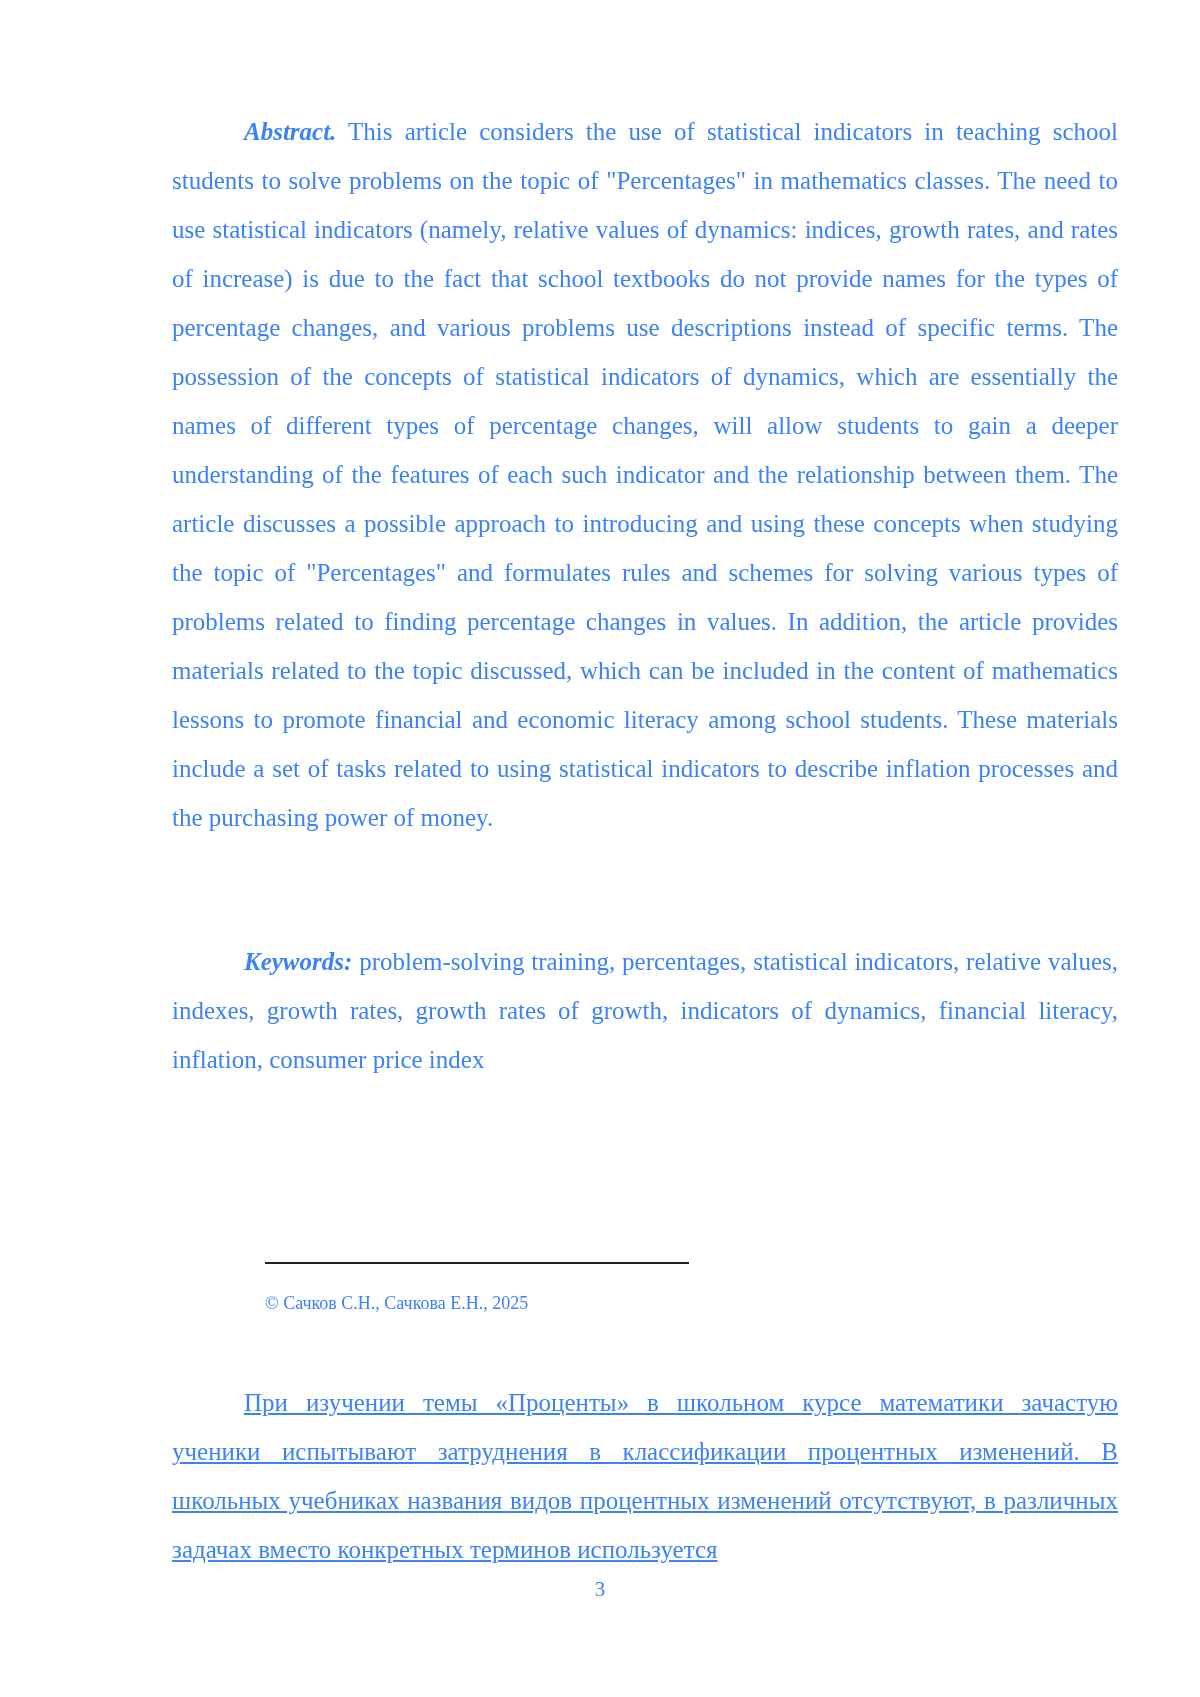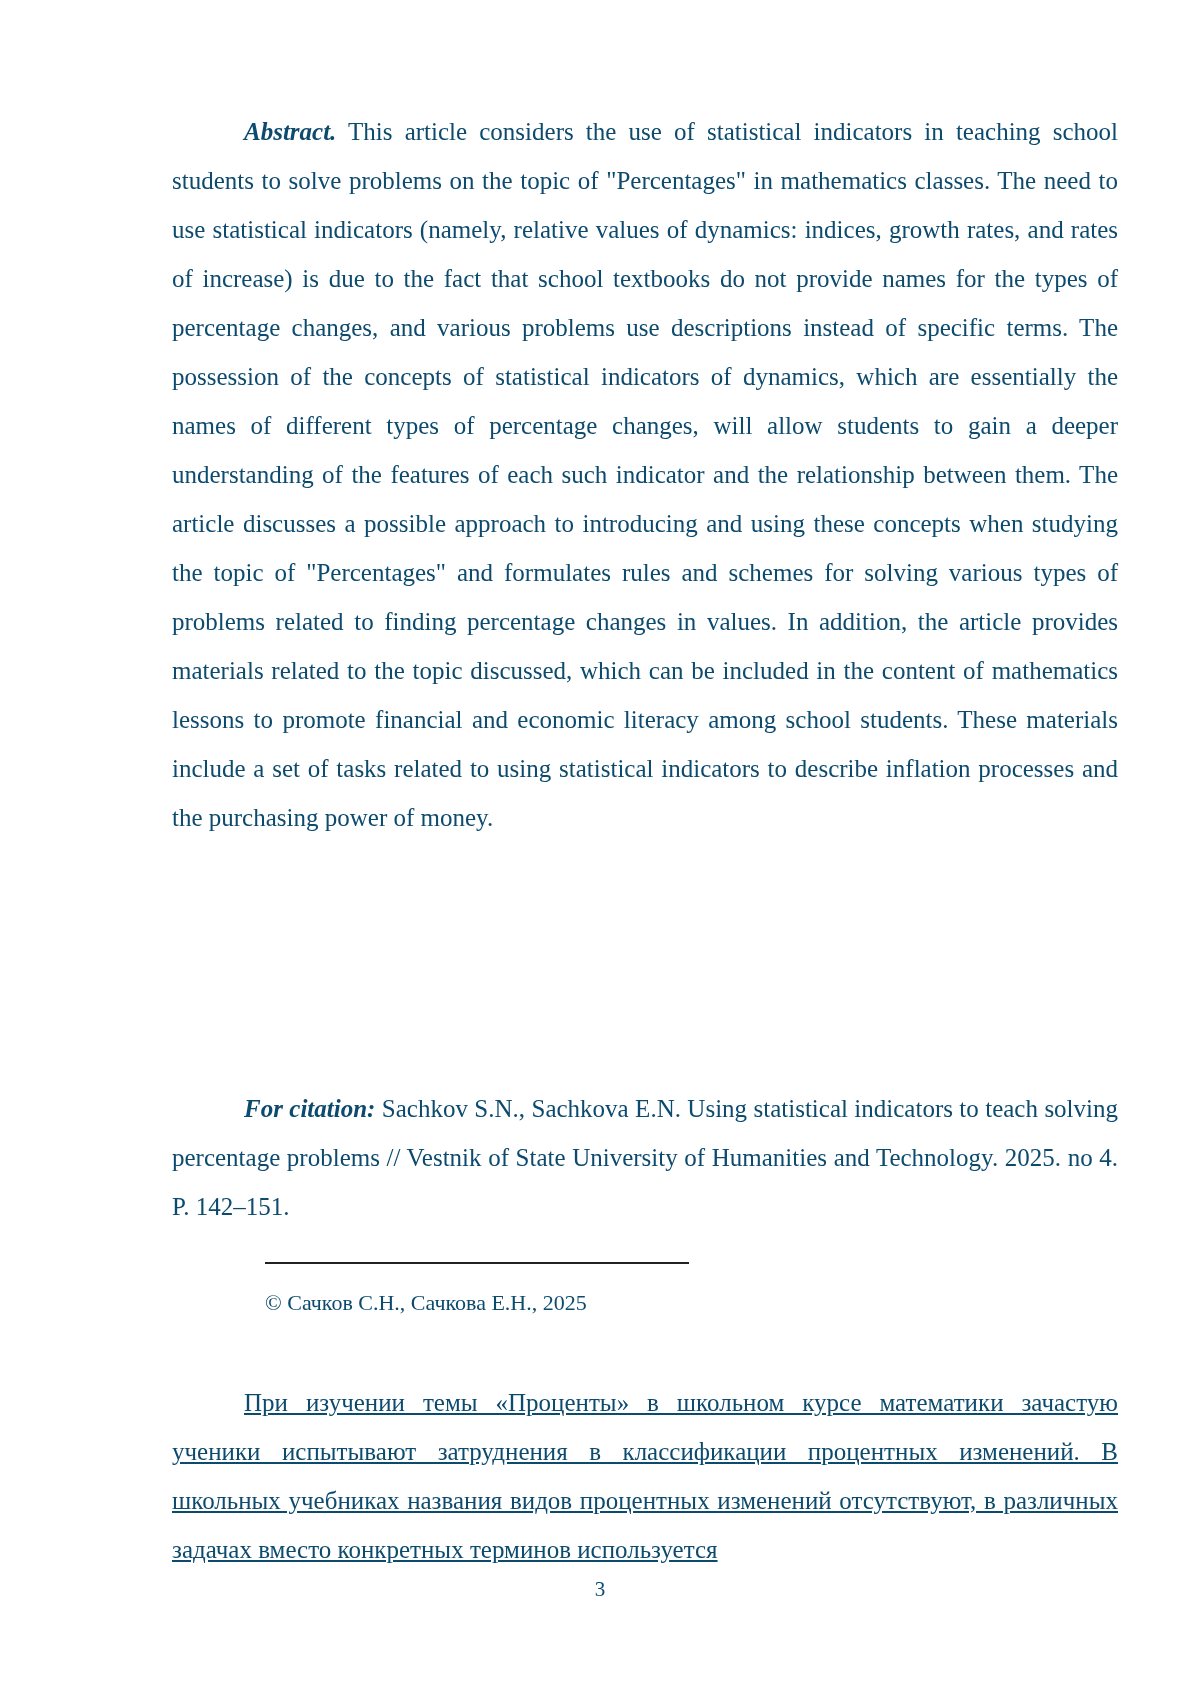--- a/index.html
+++ b/index.html
@@ -1,41 +1,41 @@
 <!DOCTYPE html>
 <html><head>
 <meta charset="utf-8">
 <style>
   html, body { margin: 0; padding: 0; background: #ffffff; }
   body { width: 1200px; height: 1697px; position: relative; overflow: hidden; }
-  .page { position: absolute; left: 0; top: 0; width: 1200px; height: 1697px; background: #fff; color: #0c4a6e; font-family: "Liberation Serif", serif; }
+  .page { position: absolute; left: 0; top: 0; width: 1200px; height: 1697px; background: #fff; color: #3b82f6; font-family: "Liberation Serif", serif; }
   .col { position: absolute; left: 172px; width: 946px; }
   .para { font-size: 25px; line-height: 49px; text-align: justify; margin: 0; text-indent: 72px; }
   .lead { font-weight: bold; font-style: italic; }
   #abstract { top: 107px; }
   #keywords { top: 937px; }
   #citation { top: 1084px; }
   .rule { position: absolute; left: 265px; top: 1262px; width: 424px; height: 0; border-top: 2px solid #222; }
-  .copyright { position: absolute; left: 265px; top: 1283px; font-size: 22px; line-height: 40px; white-space: nowrap; }
+  .copyright { position: absolute; left: 265px; top: 1283px; font-size: 18px; line-height: 40px; white-space: nowrap; }
   #body-para { top: 1378px; text-decoration: underline; }
   .page-number { position: absolute; left: 0; width: 1200px; top: 1574px; text-align: center; font-size: 21px; line-height: 30px; }
 </style>
 </head>
 <body>
 
 <div class="page">
 
   <div class="col" id="abstract">
     <p class="para"><span class="lead">Abstract.</span><span> This article considers the use of statistical indicators in teaching school students to solve problems on the topic of "Percentages" in mathematics classes. The need to use statistical indicators (namely, relative values of dynamics: indices, growth rates, and rates of increase) is due to the fact that school textbooks do not provide names for the types of percentage changes, and various problems use descriptions instead of specific terms. The possession of the concepts of statistical indicators of dynamics, which are essentially the names of different types of percentage changes, will allow students to gain a deeper understanding of the features of each such indicator and the relationship between them. The article discusses a possible approach to introducing and using these concepts when studying the topic of "Percentages" and formulates rules and schemes for solving various types of problems related to finding percentage changes in values. In addition, the article provides materials related to the topic discussed, which can be included in the content of mathematics lessons to promote financial and economic literacy among school students. These materials include a set of tasks related to using statistical indicators to describe inflation processes and the purchasing power of money.</span></p>
   </div>
 
+  <div class="col" id="keywords">
+    <p class="para"><span class="lead">Keywords:</span><span> problem-solving training, percentages, statistical indicators, relative values, indexes, growth rates, growth rates of growth, indicators of dynamics, financial literacy, inflation, consumer price index</span></p>
+  </div>
 
-  <div class="col" id="citation">
-    <p class="para"><span class="lead">For citation:</span><span> Sachkov S.N., Sachkova E.N. Using statistical indicators to teach solving percentage problems // Vestnik of State University of Humanities and Technology. 2025. no 4. P. 142–151.</span></p>
-  </div>
 
   <div class="rule"></div>
   <div class="copyright">© Сачков С.Н., Сачкова Е.Н., 2025</div>
 
   <div class="col" id="body-para">
     <p class="para">При изучении темы «Проценты» в школьном курсе математики зачастую ученики испытывают затруднения в классификации процентных изменений. В школьных учебниках названия видов процентных изменений отсутствуют, в различных задачах вместо конкретных терминов используется</p>
   </div>
 
   <div class="page-number">3</div>
 </div>

